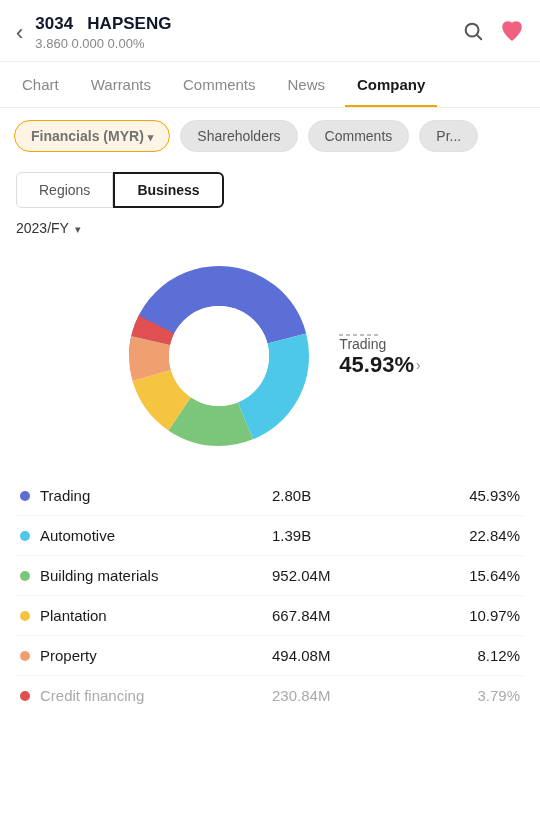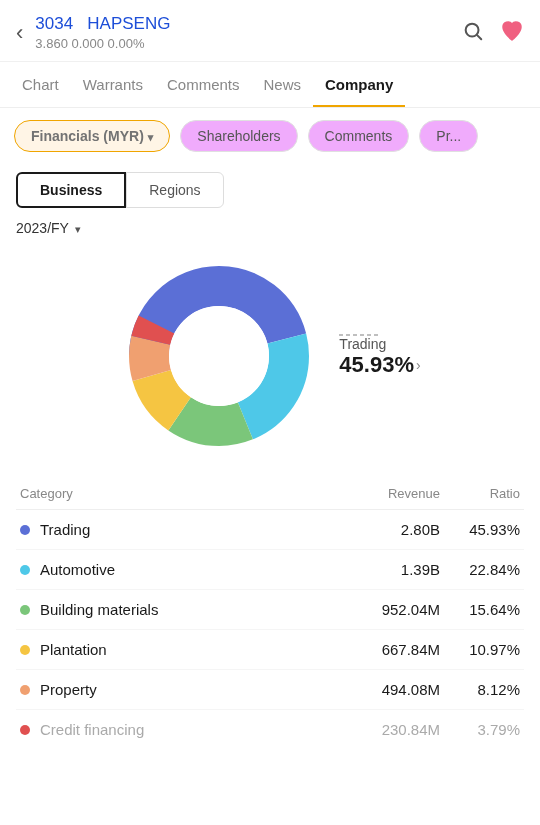--- a/index.html
+++ b/index.html
@@ -23,43 +23,43 @@
     .back-btn {
       font-size: 22px;
       color: #555;
       margin-right: 12px;
       cursor: pointer;
       line-height: 1;
     }
     .stock-info { flex: 1; }
     .stock-title {
       font-size: 17px;
-      font-weight: 400;
-      color: #1d4ed8;
+      font-weight: 700;
+      color: #0f172a;
     }
     .stock-price {
       font-size: 13px;
       color: #888;
       margin-top: 2px;
     }
     .header-icons { display: flex; gap: 16px; align-items: center; }
     .search-icon-btn, .heart-icon-btn {
       cursor: pointer;
       font-size: 22px;
       line-height: 1;
     }
     .heart-icon-btn { color: #f06; }
     .search-icon-btn { color: #555; }
 
     
     .nav-tabs {
       display: flex;
       padding: 0 10px;
       border-bottom: 1px solid #eee;
-      gap: 0;
+      gap: 8px;
     }
     .nav-tab {
       padding: 14px 12px 12px;
       font-size: 15px;
       color: #888;
       cursor: pointer;
       border-bottom: 2px solid transparent;
       white-space: nowrap;
     }
     .nav-tab.active {
@@ -77,21 +77,21 @@
       scrollbar-width: none;
     }
     .sub-tabs::-webkit-scrollbar { display: none; }
     .sub-tab {
       padding: 7px 16px;
       border-radius: 20px;
       font-size: 14px;
       cursor: pointer;
       white-space: nowrap;
       border: 1px solid #e0e0e0;
-      background: #f0abfc;
+      background: #e5e5e5;
       color: #555;
     }
     .sub-tab.active {
       background: #fff5e6;
       border-color: #f0a500;
       color: #737373;
       font-weight: 600;
     }
     .sub-tab-arrow { margin-left: 4px; font-size: 11px; }
 
@@ -196,21 +196,20 @@
     }
     .row-name {
       flex: 1.5;
       font-size: 15px;
       color: #1a1a1a;
       display: flex;
       align-items: center;
     }
     .row-revenue {
       flex: 1;
-      text-align: right;
       font-size: 15px;
       color: #1a1a1a;
     }
     .row-ratio {
       width: 80px;
       text-align: right;
       font-size: 15px;
       color: #1a1a1a;
     }
     .row-dim .row-name,
@@ -258,22 +257,22 @@
 <div class="sub-tabs">
   <div class="sub-tab active">
     <span>Financials (MYR)</span><span class="sub-tab-arrow">▾</span>
   </div>
   <div class="sub-tab">Shareholders</div>
   <div class="sub-tab">Comments</div>
   <div class="sub-tab">Pr...</div>
 </div>
 
 <div class="segment-toggle">
+  <button class="seg-btn">Regions</button>
   <button class="seg-btn active">Business</button>
-  <button class="seg-btn">Regions</button>
 </div>
 
 <div class="year-select">
   <span class="year-label">2023/FY</span>
   <span class="year-arrow">▾</span>
 </div>
 
 <div class="chart-area">
   <div class="donut-wrapper">
     <svg class="donut-svg" viewBox="0 0 200 200">
@@ -302,25 +301,20 @@
     </span>
     <div class="legend-title">Trading</div>
     <div style="display:flex;align-items:center;">
       <span class="legend-value">45.93%</span>
       <span class="legend-arrow"> ›</span>
     </div>
   </div>
 </div>
 
 <div class="data-table">
-  <div class="table-header">
-    <div class="col-category">Category</div>
-    <div class="col-revenue">Revenue</div>
-    <div class="col-ratio">Ratio</div>
-  </div>
 
   <div id="table-rows-container">
       <div class="table-row">
     <div class="row-name">
       <span class="row-dot" style="background:#5b6fd6"></span>
       Trading
     </div>
     <div class="row-revenue">2.80B</div>
     <div class="row-ratio">45.93%</div>
   </div>

